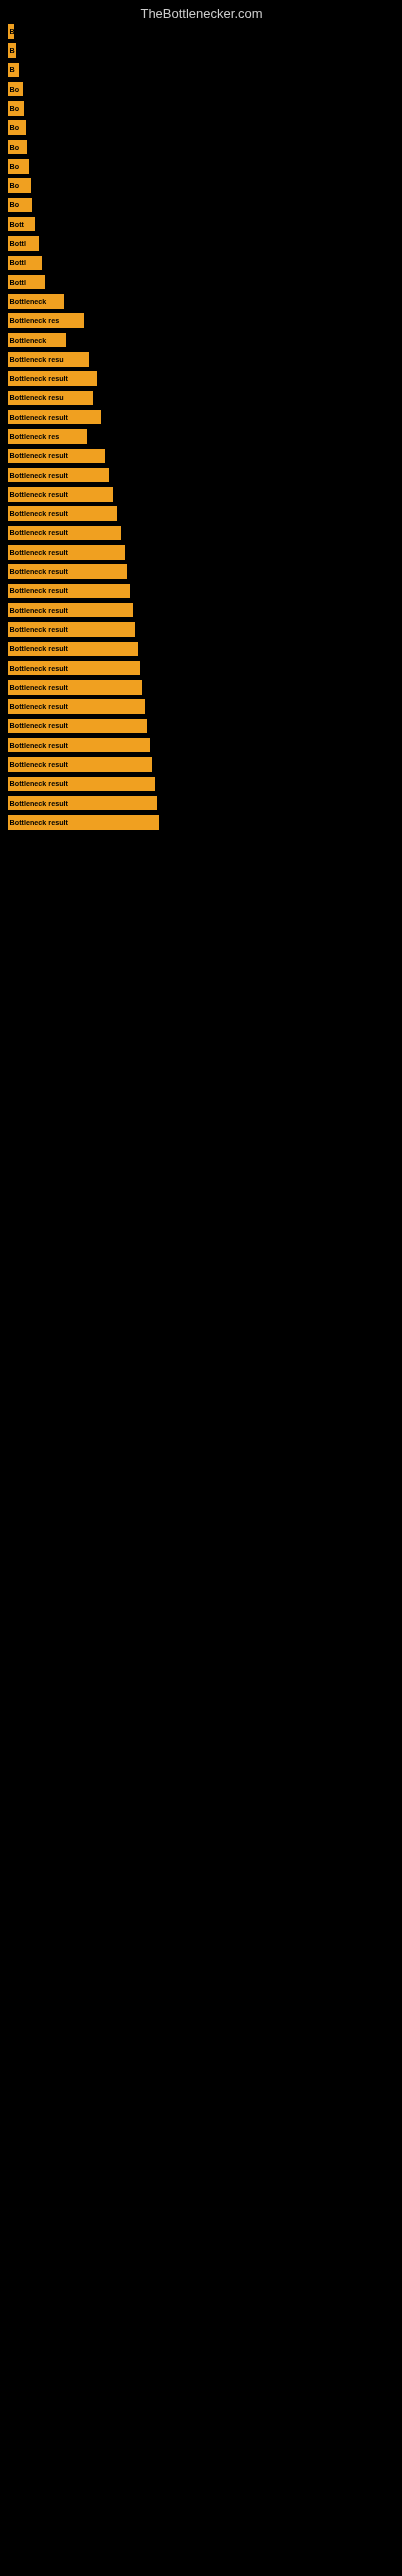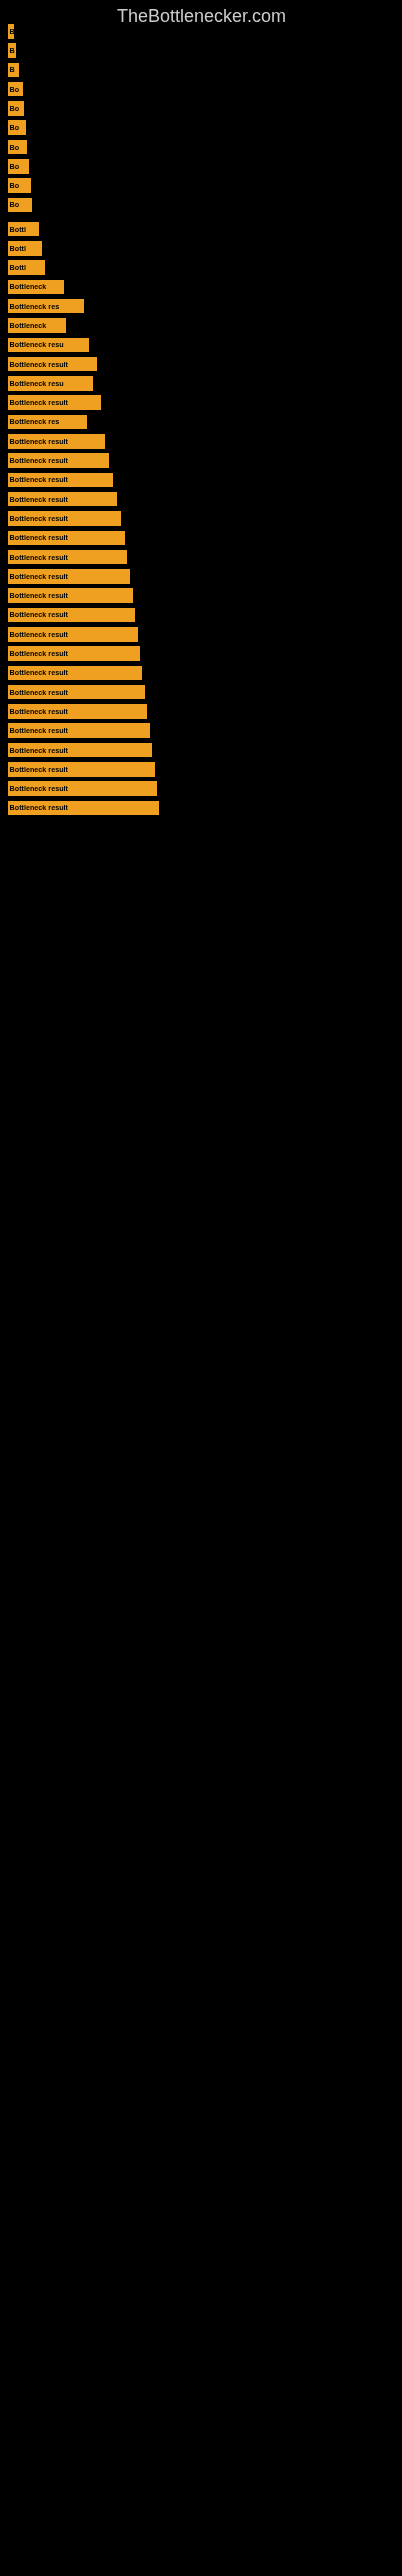--- a/index.html
+++ b/index.html
@@ -9,21 +9,21 @@
     }
     body {
       background-color: #000;
       width: 403px;
       min-height: 2576px;
       font-family: Arial, sans-serif;
       position: relative;
     }
     .site-title {
       color: #ccc;
-      font-size: 18px;
+      font-size: 13px;
       text-align: center;
       padding: 6.4px 0 3.2px 0;
       position: absolute;
       top: 0;
       left: 0;
       right: 0;
     }
     .bars-container {
       position: absolute;
       top: 24px;
@@ -113,20 +113,25 @@
         <span class="bar-label">Bo</span>
       </div>
     </div>
     <div class="bar-gap"></div>
     <div class="bar-row">
       <div class="bar" style="width: 24px;">
         <span class="bar-label">Bo</span>
       </div>
     </div>
     <div class="bar-gap"></div>
+    <div class="bar-row">
+      <div class="bar" style="width: 27px;">
+        <span class="bar-label">Bott</span>
+      </div>
+    </div>
     <div class="bar-gap"></div>
     <div class="bar-row">
       <div class="bar" style="width: 31px;">
         <span class="bar-label">Bottl</span>
       </div>
     </div>
     <div class="bar-gap"></div>
     <div class="bar-row">
       <div class="bar" style="width: 34px;">
         <span class="bar-label">Bottl</span>

